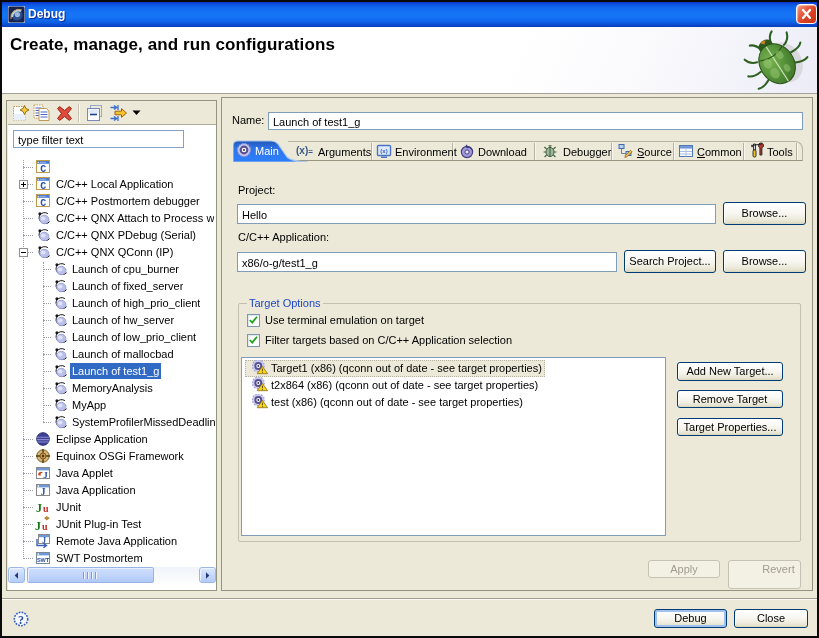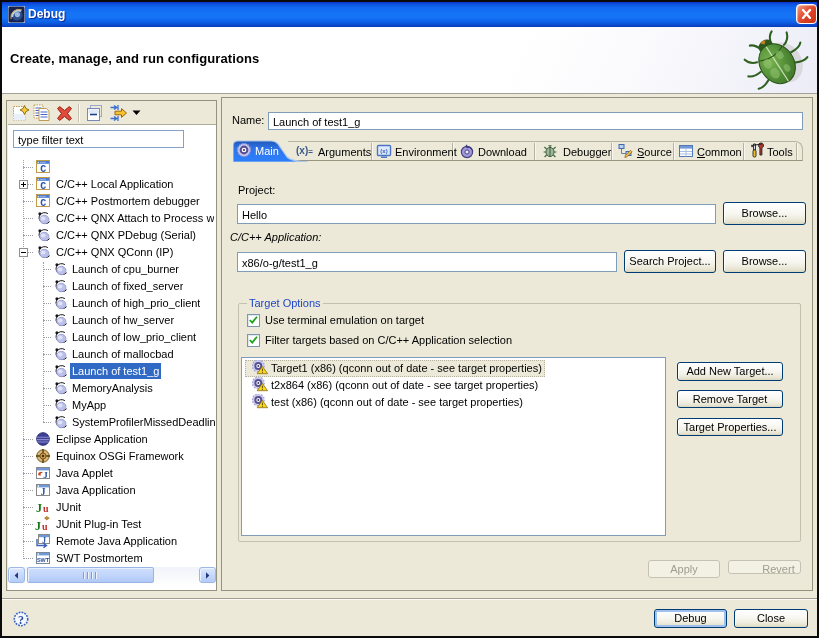--- a/index.html
+++ b/index.html
@@ -9,21 +9,21 @@
 .abs { position:absolute; }
 
 #titlebar { left:0; top:0; width:815px; height:25px;
  background:linear-gradient(180deg,#0f2fc8 0%,#0d50df 8%,#1167ee 22%,#1573f6 45%,#1573f6 62%,#0f62e8 80%,#0a49cc 93%,#0a3ab4 100%); }
 #title-text { left:26px; top:5px; color:#fff; font-size:12px; font-weight:bold; text-shadow:1px 1px 1px #09278a; }
 #closebtn { left:794px; top:2px; width:21px; height:20px; border:1px solid #fff; border-radius:4px;
  background:linear-gradient(135deg,#f0a183 0%,#e4573b 40%,#d93d20 65%,#ca3412 100%);
  box-shadow:inset 1px 1px 1px rgba(255,255,255,.45); }
 
 #header { left:0; top:25px; width:815px; height:67px; background:linear-gradient(115deg,#ffffff 62%,#fafafd 78%,#ececf7 100%); border-bottom:1px solid #a3a198; }
-#header-title { left:8px; top:24px; font-size:13px; font-weight:bold; letter-spacing:.1px;}
+#header-title { left:8px; top:8px; font-size:17px; font-weight:bold; letter-spacing:.1px;}
 
 .panel { border:1px solid #95937e; }
 #leftpanel { left:4px; top:98px; width:211px; height:491px; background:#ece9d8; }
 #lp-white { left:1px; top:23px; width:208px; height:466px; background:#fff; border-top:1px solid #aeab9a; }
 #rightpanel { left:219px; top:95px; width:592px; height:494px; background:#ece9d8; }
 
 .tbox { background:#fff; border:1px solid #7f9db9; line-height:18px; padding-left:4px; white-space:nowrap; overflow:hidden; }
 .xpbtn { border:1px solid #003c74; border-radius:3px; text-align:center;
  background:linear-gradient(180deg,#ffffff 0%,#f8f7f2 45%,#f1efe2 70%,#e5e2cf 90%,#d8d4bd 100%);
  box-shadow:inset 1px 1px 0 #fff; }
@@ -506,21 +506,21 @@
        <path d="M9.5 3.5 a2.5 2.5 0 1 1 3.4 2.3 l0 7.2 -2 0 0 -7.2 a2.5 2.5 0 0 1 -1.4 -2.3 z" fill="#b83830" stroke="#222" stroke-width="0.9"></path>
        <path d="M2.5 3.5 l10.5 -1.5" stroke="#222" stroke-width="1.1"></path>
        <path d="M2 2.5 l3 2 -2.5 1 z" fill="#444"></path>
      </svg>
    </div>
 
    <div class="abs lbl" style="left:16px;top:86px;">Project:</div>
    <div class="abs tbox" style="left:15px;top:106px;width:479px;height:20px;line-height:20px;">Hello</div>
    <div class="abs xpbtn" style="left:501px;top:104px;width:83px;height:23px;line-height:21px;">Browse...</div>
 
-   <div class="abs lbl" style="left:8px;top:133px;font-style:italic;">C/C++ Application:</div>
+   <div class="abs lbl" style="left:16px;top:133px;">C/C++ Application:</div>
    <div class="abs tbox" style="left:15px;top:154px;width:380px;height:20px;line-height:20px;">x86/o-g/test1_g</div>
    <div class="abs xpbtn" style="left:402px;top:152px;width:92px;height:23px;line-height:21px;">Search Project...</div>
    <div class="abs xpbtn" style="left:501px;top:152px;width:83px;height:23px;line-height:21px;">Browse...</div>
 
    <fieldset class="abs" style="left:16px;top:199px;width:563px;height:245px;border:1px solid #c3c0ae;border-radius:2px;">
      <legend style="margin-left:8px;padding:0 2px;color:#1e46c8;font-size:11px;">Target Options</legend>
    </fieldset>
    <div class="abs cbx" style="left:25px;top:216px;">
         <svg width="9" height="9" viewBox="0 0 9 9">
           <path d="M0.8 4 L3.2 6.6 L8 0.8" stroke="#21a121" stroke-width="1.8" fill="none"></path>
@@ -547,21 +547,21 @@
      <svg class="abs tgticon" style="top:36px;">
           <use href="#tgt"></use>
         </svg>
    </div>
 
    <div class="abs xpbtn" style="left:455px;top:264px;width:106px;height:19px;line-height:17px;">Add New Target...</div>
    <div class="abs xpbtn" style="left:455px;top:292px;width:106px;height:18px;line-height:16px;">Remove Target</div>
    <div class="abs xpbtn" style="left:455px;top:320px;width:106px;height:18px;line-height:16px;">Target Properties...</div>
 
    <div class="abs disbtn" style="left:426px;top:462px;width:72px;height:18px;line-height:16px;">Apply</div>
-   <div class="abs disbtn" style="left:506px;top:462px;width:73px;height:14px;line-height:16px;padding-left:28px;">Revert</div>
+   <div class="abs disbtn" style="left:506px;top:462px;width:73px;height:29px;line-height:16px;padding-left:28px;">Revert</div>
  </div>
 
  <div id="sepline" class="abs"></div>
 
  <svg class="abs" style="left:11px;top:609px" width="16" height="16" viewBox="0 0 16 16">
    <circle cx="8" cy="8" r="6.7" fill="#f4f8fd" stroke="#3b63c4" stroke-width="1.6" stroke-dasharray="1.8 1.1"></circle>
    <text x="8" y="12.5" font-size="12" font-weight="bold" fill="#284e9e" text-anchor="middle" font-family="Liberation Serif,serif">?</text>
  </svg>
 
  <div class="abs xpbtn" style="left:652px;top:607px;width:73px;height:19px;line-height:17px;box-shadow:inset 0 0 0 2px #9fc1ef;">Debug</div>

